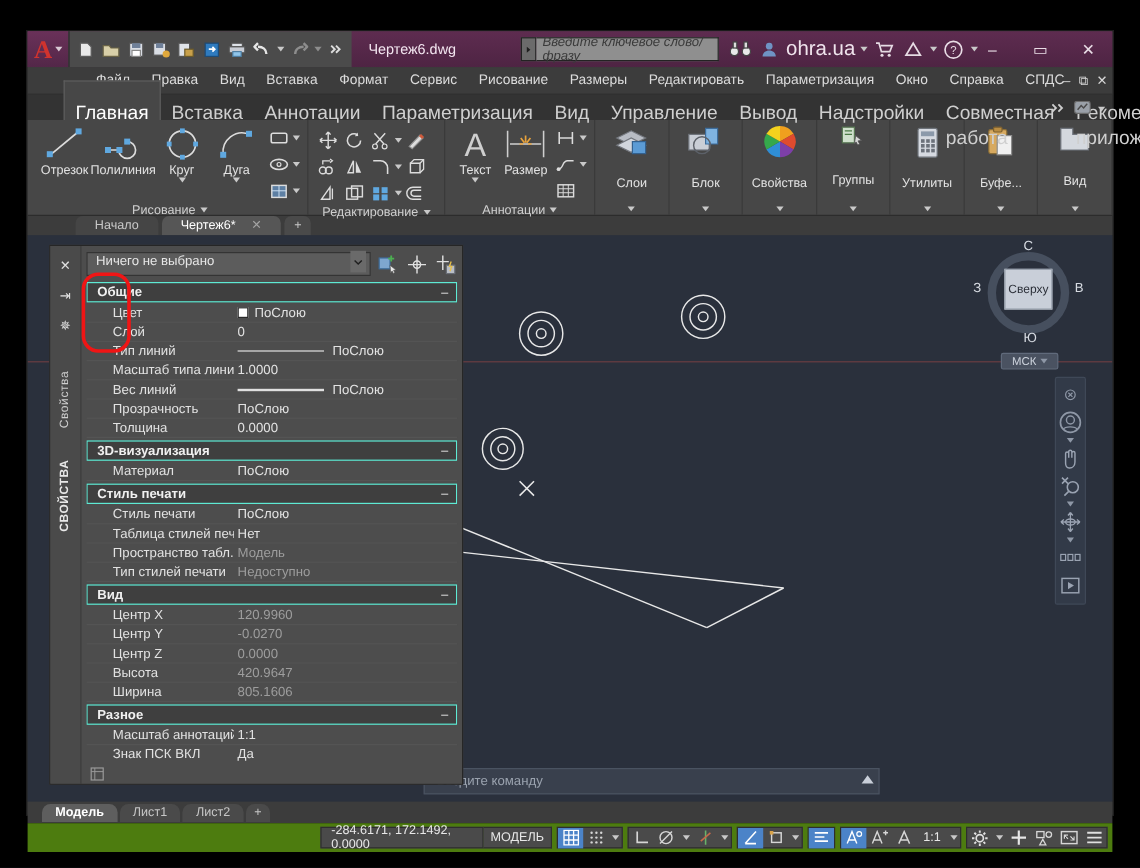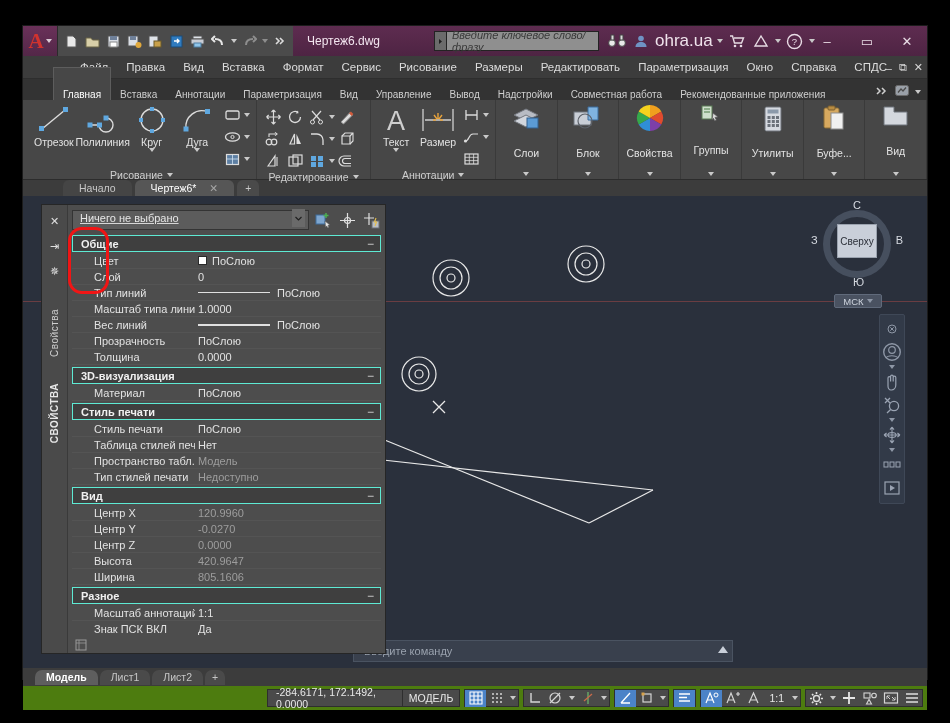--- a/index.html
+++ b/index.html
@@ -36,21 +36,21 @@
 
   
   .menubar { height:23px; background:#3c3c3c; display:flex; align-items:center;
              padding-left:48px; position:relative; border-bottom:1px solid #2e2e2e; }
   .menubar .mi { padding:0 9px; font-size:11.5px; color:#dcdcdc; line-height:23px; }
   .mb-win { position:absolute; right:4px; top:0; height:23px; display:flex; align-items:center; gap:7px; color:#d8d8d8; font-size:11px;}
 
   
   .rtabs { height:21px; background:#333333; display:flex; align-items:flex-end;
            padding-left:30px; position:relative; }
-  .rtab { padding:16px 9px; height:21px; line-height:21px; font-size:10px; color:#cfcfcf; }
+  .rtab { padding:16px 9px; height:21px; line-height:21px; font-size:16px; color:#cfcfcf; }
   .rtab.active { background:#474747; color:#ffffff; border-top:1px solid #5d5d5d;
                  border-left:1px solid #5d5d5d; border-right:1px solid #5d5d5d; }
   .rtabs-right { position:absolute; right:6px; bottom:2px; display:flex; align-items:center; gap:6px; }
 
   
   .ribbon { height:80px; background:#474747; display:flex; align-items:stretch;
             border-bottom:1px solid #2c2c2c; padding-left:4px; }
   .panel { display:flex; flex-direction:column; border-right:1px solid #3a3a3a; }
   .panel-body { flex:1; display:flex; align-items:flex-start; padding:3px 4px 0 4px; }
   .panel-title { height:15px; font-size:10.5px; color:#cfcfcf; text-align:center;
@@ -110,21 +110,21 @@
                 align-items:center; border-right:1px solid #3a3a3a; }
   .side-btns { display:flex; flex-direction:column; align-items:center; gap:9px; padding-top:8px; }
   .sbtn { width:16px;height:16px; display:flex; align-items:center; justify-content:center; color:#e0e0e0; }
   .vert-text { writing-mode:vertical-rl; transform:rotate(180deg); font-size:10px; color:#cfcfcf;
                margin-top:30px; letter-spacing:0.5px; }
   .vert-text2 { writing-mode:vertical-rl; transform:rotate(180deg); font-size:10px; color:#e8e8e8;
                 margin-top:26px; letter-spacing:0.5px; font-weight:bold; }
   .props-main { flex:1; display:flex; flex-direction:column; background:#4d4d4d; padding:4px 4px 0 4px; }
   .sel-row { display:flex; align-items:center; gap:5px; height:22px; margin-bottom:4px; }
   .sel-combo { flex:1; height:20px; background:#5c5c5c; border:1px solid #343434;
-               display:flex; align-items:center; justify-content:space-between; padding:0 3px 4px 7px;text-decoration:underline; }
+               display:flex; align-items:center; justify-content:space-between; padding:0 3px 4px 7px; }
   .sel-combo span { font-size:11px; color:#e6e6e6; }
   .combo-arrow { width:13px;height:18px;background:#6a6a6a;display:flex;align-items:center;justify-content:center; }
   .ptool { width:19px;height:19px;display:flex;align-items:center;justify-content:center; }
   .plist { flex:1; overflow:hidden; }
   .grp { height:17px; background:#3f3f3f; border:1px solid #5eead4; display:flex; align-items:center;
          justify-content:space-between; padding:0 6px 0 8px; margin-bottom:1px; }
   .grp b { font-size:11px; color:#f0f0f0; font-weight:bold; }
   .grp i { font-style:normal; color:#d0d0d0; font-size:12px; }
   .prow { height:16px; display:flex; align-items:center; border-bottom:1px solid #545454; }
   .pname { width:123px; padding-left:22px; font-size:11px; color:#e2e2e2; overflow:hidden;

